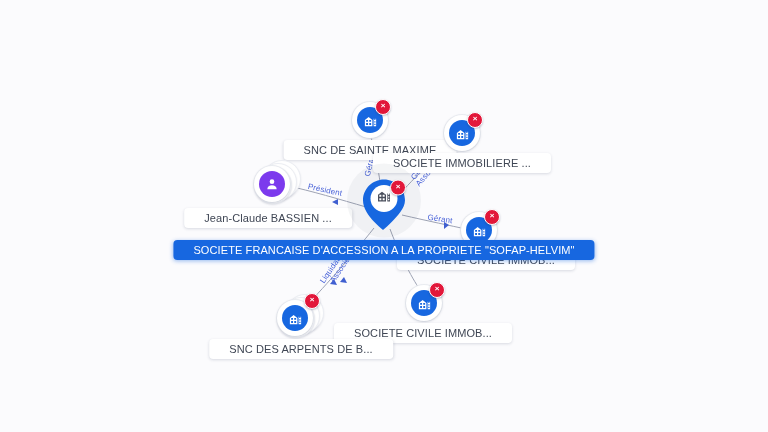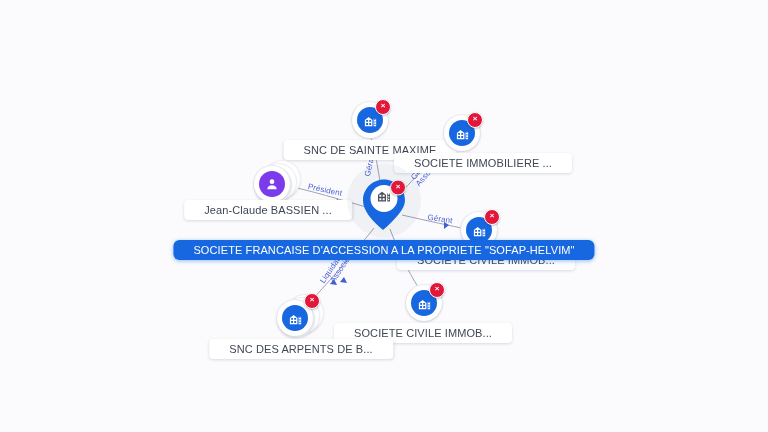--- a/index.html
+++ b/index.html
@@ -139,21 +139,20 @@
     padding: 3px 20px;
     border-radius: 4px;
     box-shadow: 0 1px 3px rgba(32,44,80,.16);
     letter-spacing: .1px;
   }
   .node-label.selected {
     background: #1767e0;
     color: #ffffff;
     box-shadow: 0 1px 4px rgba(23,103,224,.45);
     z-index: 20;
-    border-radius: 6px;
   }
 
   
   .edge-label {
     position: absolute;
     transform-origin: 50% 50%;
     white-space: nowrap;
     color: #4a63d8;
     font-size: 8px;
     line-height: 9px;
@@ -231,40 +230,40 @@
     <div class="node-visual">
       <div class="chip">
         <div class="disc company">
           <svg width="15" height="15" viewBox="0 0 24 24" fill="#ffffff">
             <path d="M3 21V11l6-4.5L15 11v10H3zm2-2h3v-3H5v3zm5 0h3v-3h-3v3zM5 14h3v-3H5v3zm5 0h3v-3h-3v3zM17 21V9h4v12h-4zm1-2h2v-2h-2v2zm0-4h2v-2h-2v2zm0-4h2v-2h-2v2z"></path>
           </svg>
         </div>
       </div>
       <div class="badge-x" style="right:-3px; top:-3px;">×</div>
     </div>
-    <div class="node-label" style="left:0px; top:20px;margin-left:21px;">SOCIETE IMMOBILIERE ...</div>
+    <div class="node-label" style="left:0px; top:20px;">SOCIETE IMMOBILIERE ...</div>
   </div>
 
   <div class="node" style="left:272px; top:184px;">
     <div class="node-visual">
       <div class="stack">
           <i></i>
           <i></i>
           <i></i>
         </div>
       <div class="chip">
         <div class="disc person">
           <svg width="14" height="14" viewBox="0 0 24 24" fill="#ffffff">
             <circle cx="12" cy="8" r="4"></circle>
             <path d="M4 21c0-4.4 3.6-7 8-7s8 2.6 8 7H4z"></path>
           </svg>
         </div>
       </div>
     </div>
-    <div class="node-label" style="left:-4px; top:16px;">Jean-Claude BASSIEN ...</div>
+    <div class="node-label" style="left:-4px; top:24px;">Jean-Claude BASSIEN ...</div>
   </div>
 
   <div class="node" style="left:479px; top:230px;">
     <div class="node-visual">
       <div class="chip">
         <div class="disc company">
           <svg width="15" height="15" viewBox="0 0 24 24" fill="#ffffff">
             <path d="M3 21V11l6-4.5L15 11v10H3zm2-2h3v-3H5v3zm5 0h3v-3h-3v3zM5 14h3v-3H5v3zm5 0h3v-3h-3v3zM17 21V9h4v12h-4zm1-2h2v-2h-2v2zm0-4h2v-2h-2v2zm0-4h2v-2h-2v2z"></path>
           </svg>
         </div>

